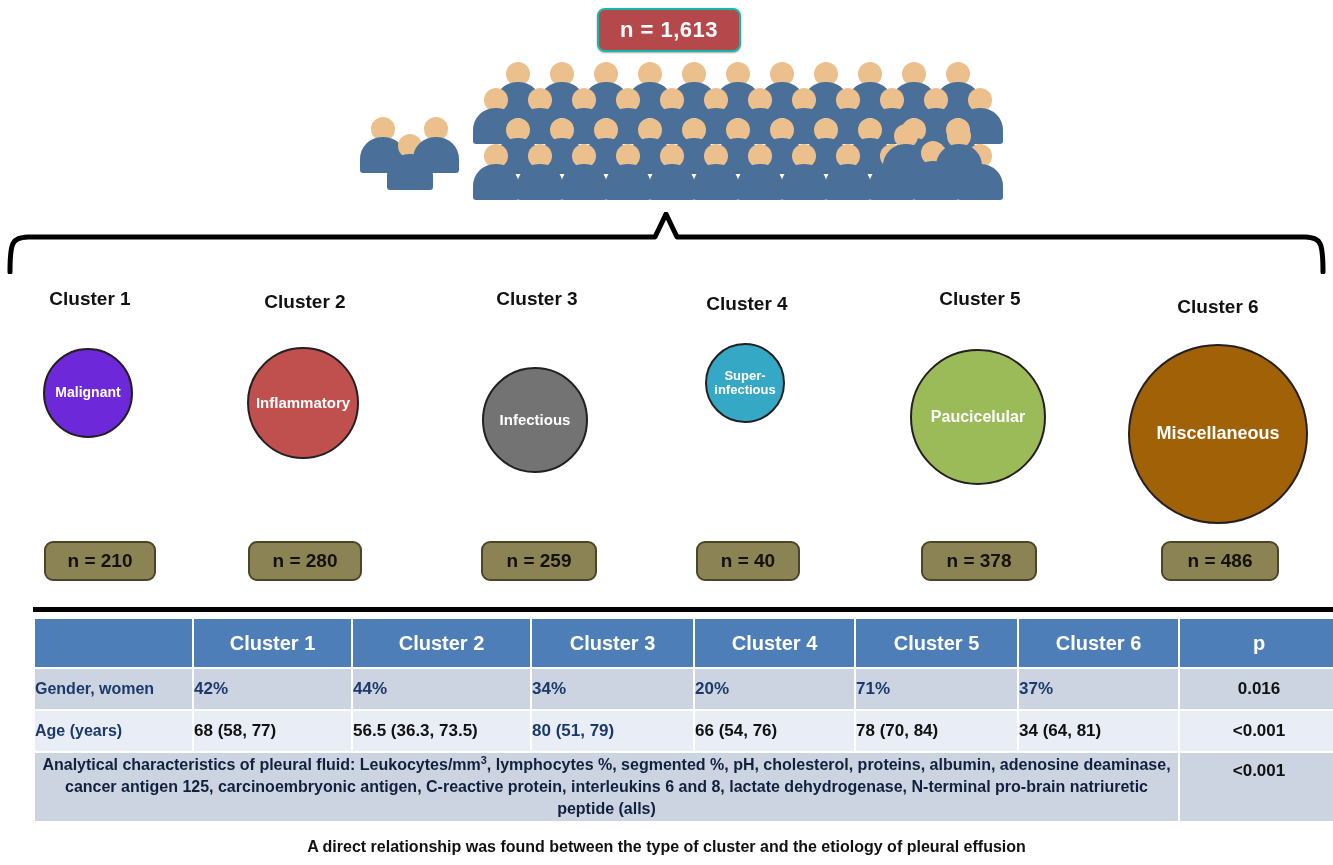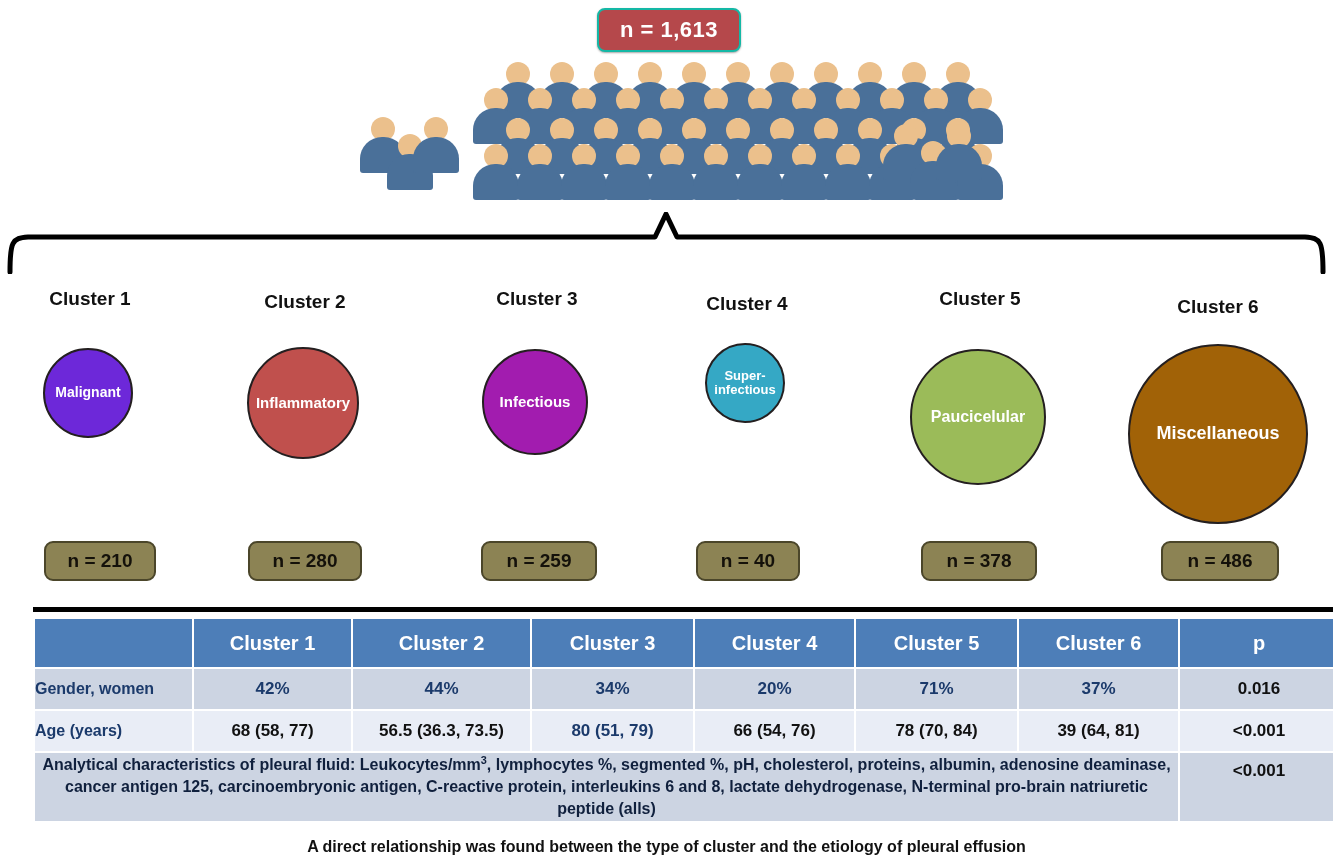--- a/index.html
+++ b/index.html
@@ -70,21 +70,21 @@
     background:#4d7eb8;color:#ffffff;font-size:20px;font-weight:bold;
     text-align:center;height:48px;vertical-align:middle;
   }
   .hd.blank{background:#4d7eb8;}
   .rowlabel{
     background:#ccd4e2;color:#1b3a6b;font-size:16px;font-weight:bold;
     padding-left:8px;height:40px;vertical-align:middle;text-align:left;
   }
   .rowlabel.alt{background:#e9edf6;}
   .cell{
-    background:#ccd4e2;text-align:center;font-size:17px;font-weight:bold;
+    background:#ccd4e2;font-size:17px;font-weight:bold;
     height:40px;vertical-align:middle;color:#14213d;
   }
   .cell.alt{background:#e9edf6;color:#111111;}
   .cell.blue{color:#1b3a6b;}
   .pcell{
     background:#ccd4e2;text-align:center;font-size:17px;font-weight:bold;
     color:#111111;vertical-align:middle;
   }
   .pcell.alt{background:#e9edf6;}
   .analytic{
@@ -329,21 +329,21 @@
 <div class="abs cluster-label" style="left:1148px;top:296px;width:140px;">Cluster 6</div>
 
 <div class="abs bubble" id="bubble-1" style="left:43px;top:348px;width:90px;height:90px;background:#6d28d9;font-size:14px;">
   <span>Malignant</span>
 </div>
 
 <div class="abs bubble" id="bubble-2" style="left:247px;top:347px;width:112px;height:112px;background:#c0504d;font-size:15px;">
   <span>Inflammatory</span>
 </div>
 
-<div class="abs bubble" id="bubble-3" style="left:482px;top:349px;width:106px;height:106px;background:#a21caf;font-size:15px;align-items:center;">
+<div class="abs bubble" id="bubble-3" style="left:482px;top:367px;width:106px;height:106px;background:#737373;font-size:15px;align-items:center;">
   <span>Infectious</span>
 </div>
 
 <div class="abs bubble" id="bubble-4" style="left:705px;top:343px;width:80px;height:80px;background:#35a8c5;font-size:13px;padding:0 6px;">
   <span>Super-infectious</span>
 </div>
 
 <div class="abs bubble" id="bubble-5" style="left:910px;top:349px;width:136px;height:136px;background:#9bbb59;font-size:16px;">
   <span>Paucicelular</span>
 </div>
@@ -407,21 +407,21 @@
       <td class="cell blue">37%</td>
       <td class="pcell">0.016</td>
     </tr>
     <tr>
       <td class="rowlabel alt">Age (years)</td>
       <td class="cell alt">68 (58, 77)</td>
       <td class="cell alt">56.5 (36.3, 73.5)</td>
       <td class="cell alt" style="color:#1b3a6b;">80 (51, 79)</td>
       <td class="cell alt">66 (54, 76)</td>
       <td class="cell alt">78 (70, 84)</td>
-      <td class="cell alt">39 (64, 81)</td>
+      <td class="cell alt">34 (64, 81)</td>
       <td class="pcell alt">&lt;0.001</td>
     </tr>
     <tr>
       <td class="analytic" colspan="7"><span>Analytical characteristics of pleural fluid: Leukocytes/mm</span><sup>3</sup><span>, lymphocytes %, segmented %, pH, cholesterol, proteins, albumin, adenosine deaminase, cancer antigen 125, carcinoembryonic antigen, C-reactive protein, interleukins 6 and 8, lactate dehydrogenase, N-terminal pro-brain natriuretic peptide (alls)</span></td>
       <td class="pcell" style="vertical-align:top;padding-top:8px;">&lt;0.001</td>
     </tr>
   </tbody>
 </table>
 
 <div class="abs" id="caption">A direct relationship was found between the type of cluster and the etiology of pleural effusion</div>

